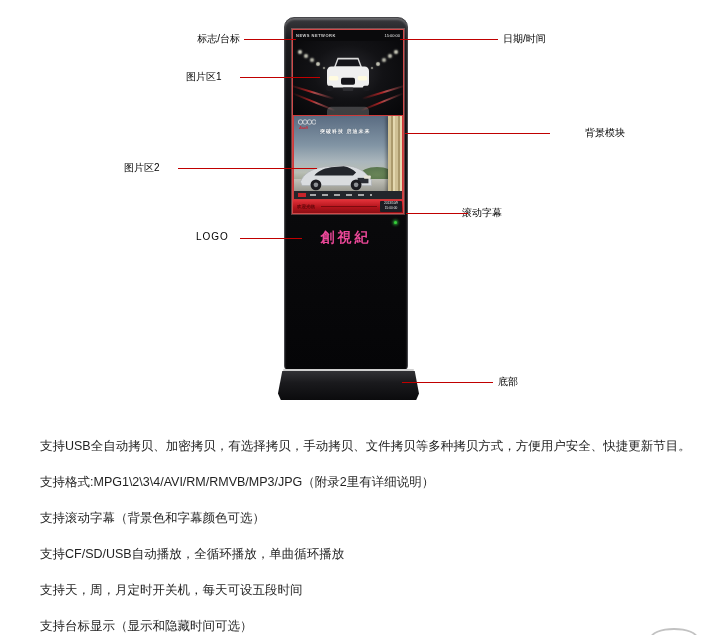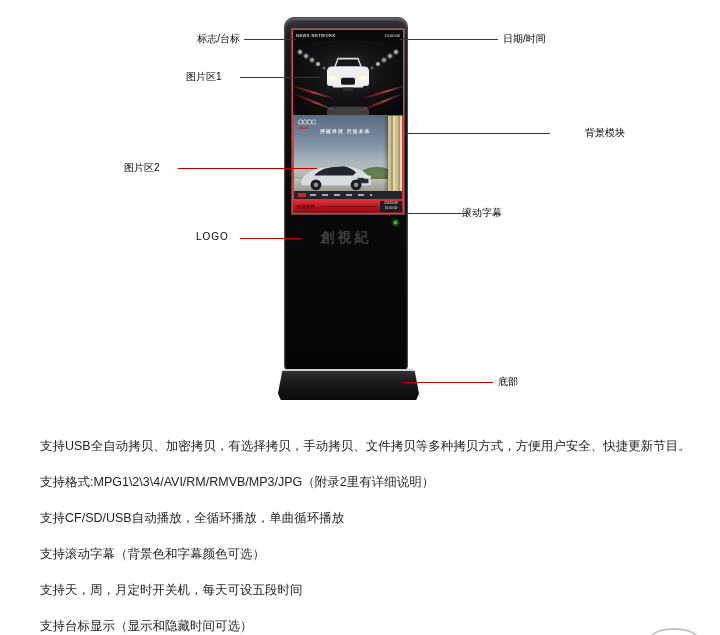--- a/index.html
+++ b/index.html
@@ -72,21 +72,21 @@
   .ticker-text{position:absolute;left:4px;top:4px;font-size:4.5px;font-weight:bold;color:#5c0609;}
   .ticker-rule{position:absolute;left:28px;right:26px;top:6px;height:1px;background:#7c0a0f;}
   .ticker-datetime{position:absolute;right:1px;top:1px;width:22px;height:11px;background:#1d1d23;border-radius:1px;
     color:#e9e9e9;font-size:3.2px;line-height:5px;text-align:center;overflow:hidden;}
 
   
   .power-led{position:absolute;left:394px;top:221px;width:3px;height:3px;border-radius:50%;
     background:#35d13a;box-shadow:0 0 3px 1px rgba(60,220,70,.8);}
   .brand-logo-text{position:absolute;left:284px;top:229px;width:124px;text-align:center;
     font-family:"DejaVu Serif","Liberation Serif",serif;font-size:14px;font-weight:bold;
-    color:#404040;letter-spacing:3px;}
+    color:#ec4899;letter-spacing:3px;}
 
   
   .features{position:absolute;left:40px;top:431px;width:670px;}
   .features p{margin:8px 0 22px 0;font-size:12.5px;line-height:14px;color:#1f1f1f;white-space:nowrap;}
 
   .watermark-arc{position:absolute;left:650px;top:628px;width:44px;height:16px;border-radius:50%;
     border:2px solid #c2c2c2;background:#fff;}
 </style>
 </head>
 <body>
@@ -189,20 +189,20 @@
 
   <div class="callout-label" style="left:196px;top:231px;letter-spacing:1px;text-align:right;">LOGO</div>
   <div class="callout-line" style="left:240px;top:238px;width:62px;"></div>
 
   <div class="callout-label" style="left:498px;top:375px;">底部</div>
   <div class="callout-line" style="left:402px;top:382px;width:91px;"></div>
 
   <div class="features">
     <p>支持USB全自动拷贝、加密拷贝，有选择拷贝，手动拷贝、文件拷贝等多种拷贝方式，方便用户安全、快捷更新节目。</p>
     <p>支持格式:MPG1\2\3\4/AVI/RM/RMVB/MP3/JPG（附录2里有详细说明）</p>
+    <p>支持滚动字幕（背景色和字幕颜色可选）</p>
     <p>支持CF/SD/USB自动播放，全循环播放，单曲循环播放</p>
-    <p>支持滚动字幕（背景色和字幕颜色可选）</p>
     <p>支持天，周，月定时开关机，每天可设五段时间</p>
     <p>支持台标显示（显示和隐藏时间可选）</p>
   </div>
 
   <div class="watermark-arc"></div>
 </div>
 
 </body></html>

